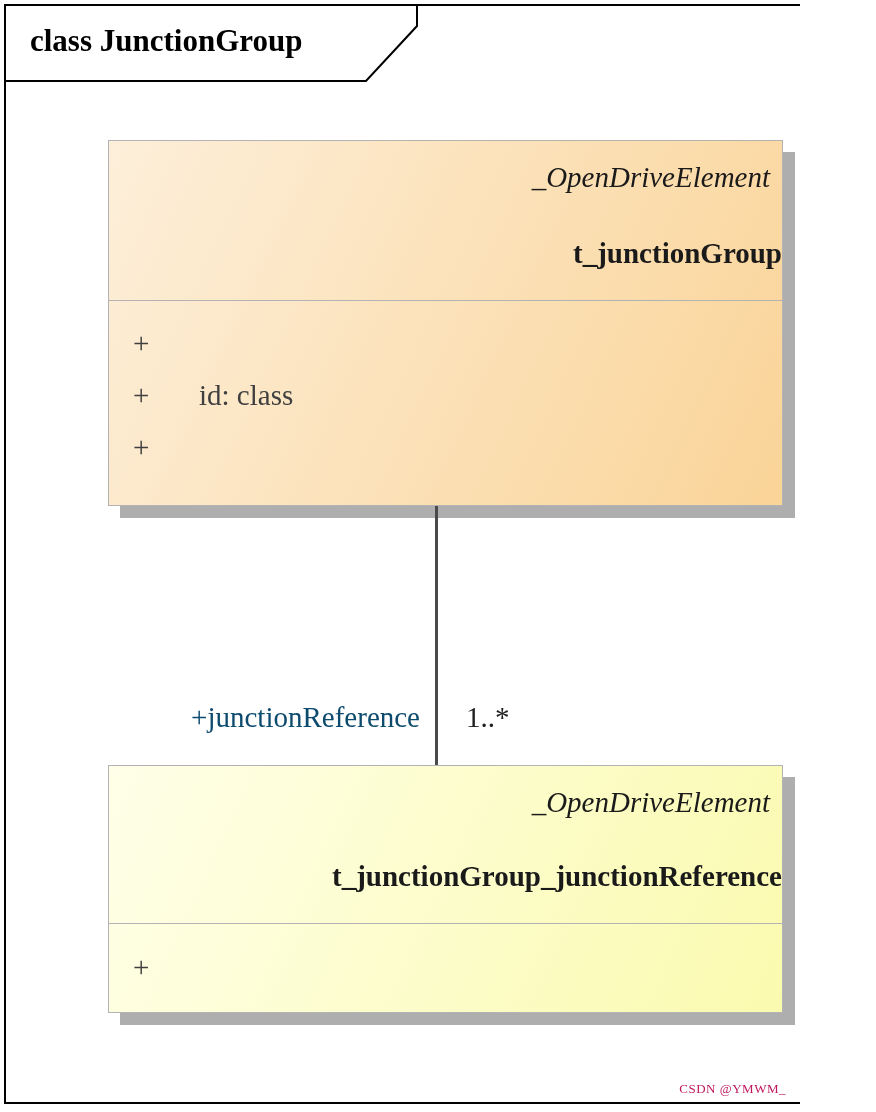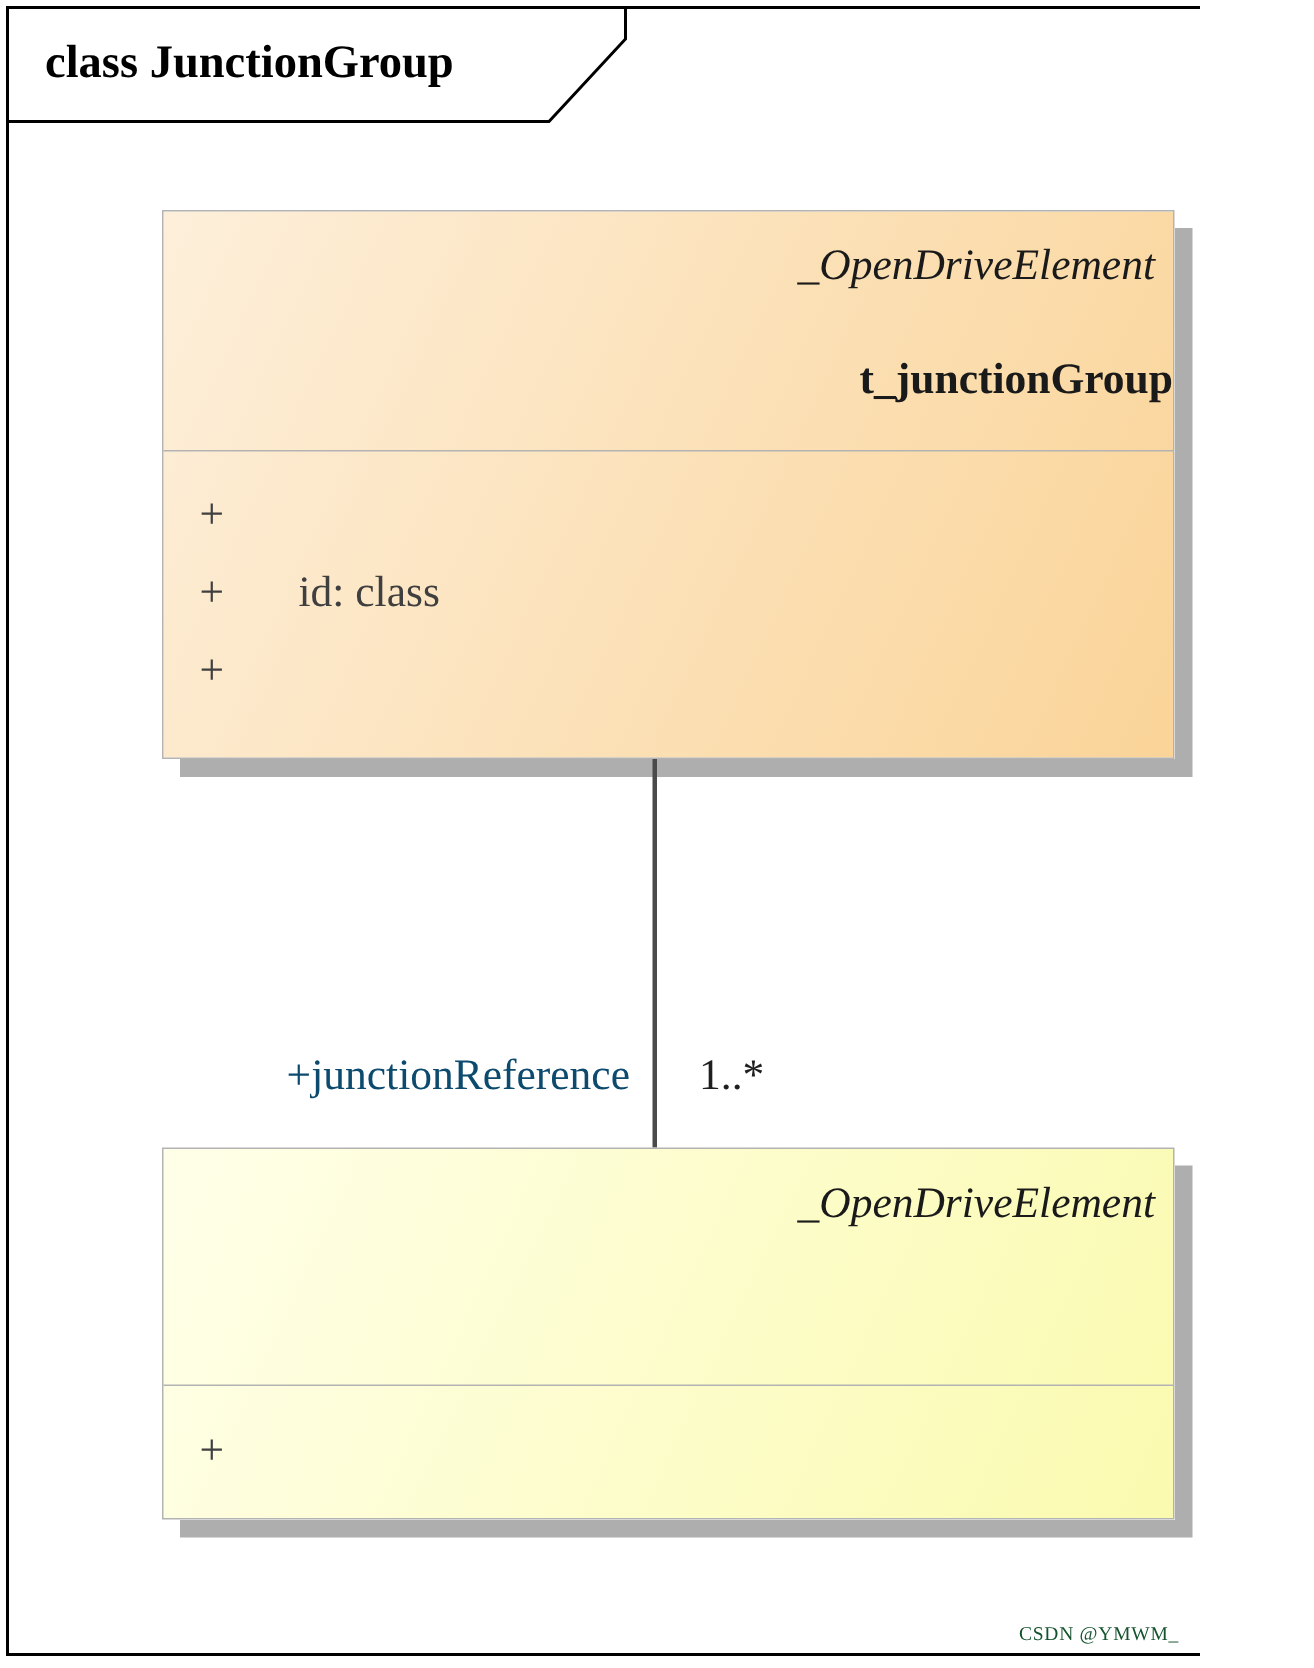--- a/index.html
+++ b/index.html
@@ -72,21 +72,21 @@
     position:absolute;left:90px;top:699px;width:330px;height:36px;
     line-height:36px;text-align:right;
     font-size:29px;color:#0c4a6e;white-space:nowrap;
   }
   .assoc-mult{
     position:absolute;left:466px;top:699px;height:36px;line-height:36px;
     font-size:29px;color:#1f1f1f;white-space:nowrap;
   }
   .watermark{
     position:absolute;right:14px;top:1081px;
-    font-size:13px;color:#14532d;letter-spacing:0.5px;white-space:nowrap;
+    font-size:13px;color:#be185d;letter-spacing:0.5px;white-space:nowrap;
   }
 </style>
 </head>
 <body>
 
 <div class="canvas">
 
   <div class="frame"></div>
 
   <svg class="frame-tab-svg" width="420" height="80" viewBox="0 0 420 80">
@@ -112,20 +112,21 @@
       </div>
     </div>
   </div>
 
   <div class="connector"></div>
   <div class="assoc-role">+junctionReference</div>
   <div class="assoc-mult">1..*</div>
 
   <div class="class-box box2">
     <div class="stereotype">_OpenDriveElement</div>
+    <div class="class-name">t_junctionGroup_junctionReference</div>
     <div class="separator"></div>
     <div class="attrs">
       <div class="attr-row">
         <span class="vis">+</span>
       </div>
     </div>
   </div>
 
   <div class="watermark">CSDN @YMWM_</div>
 

